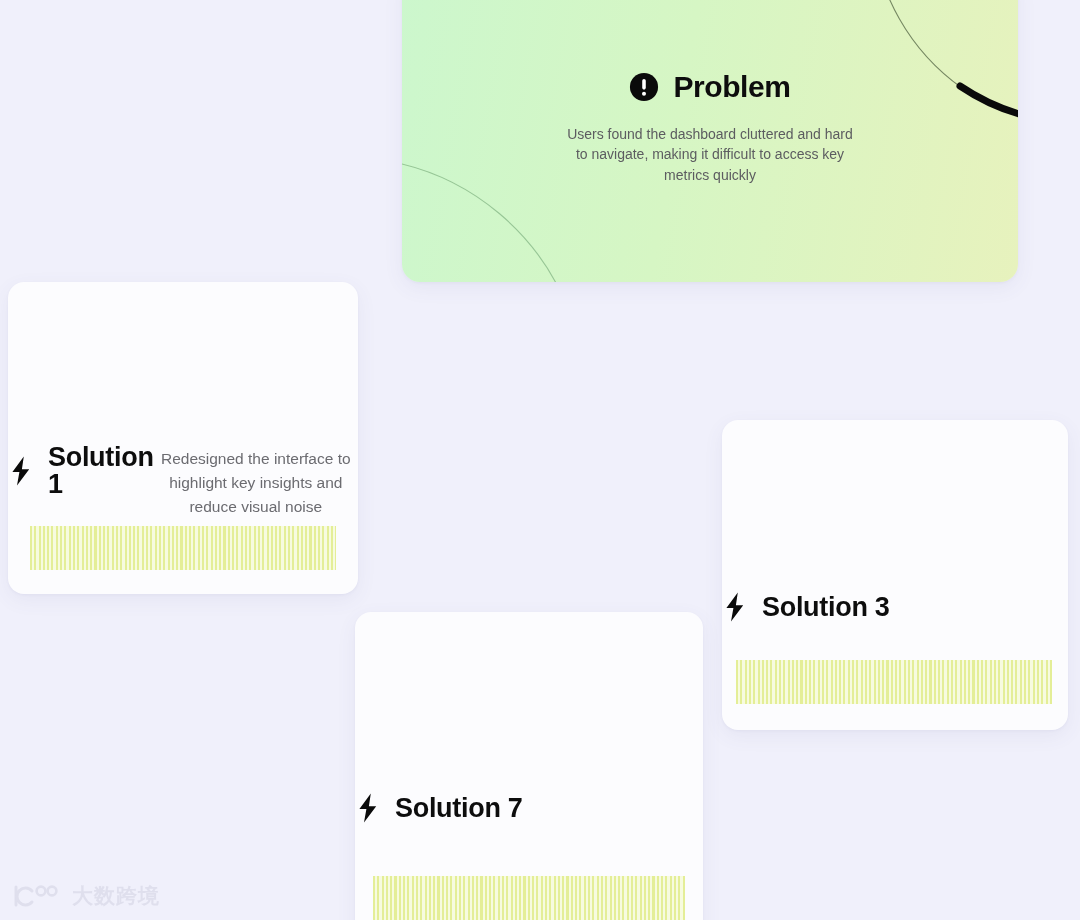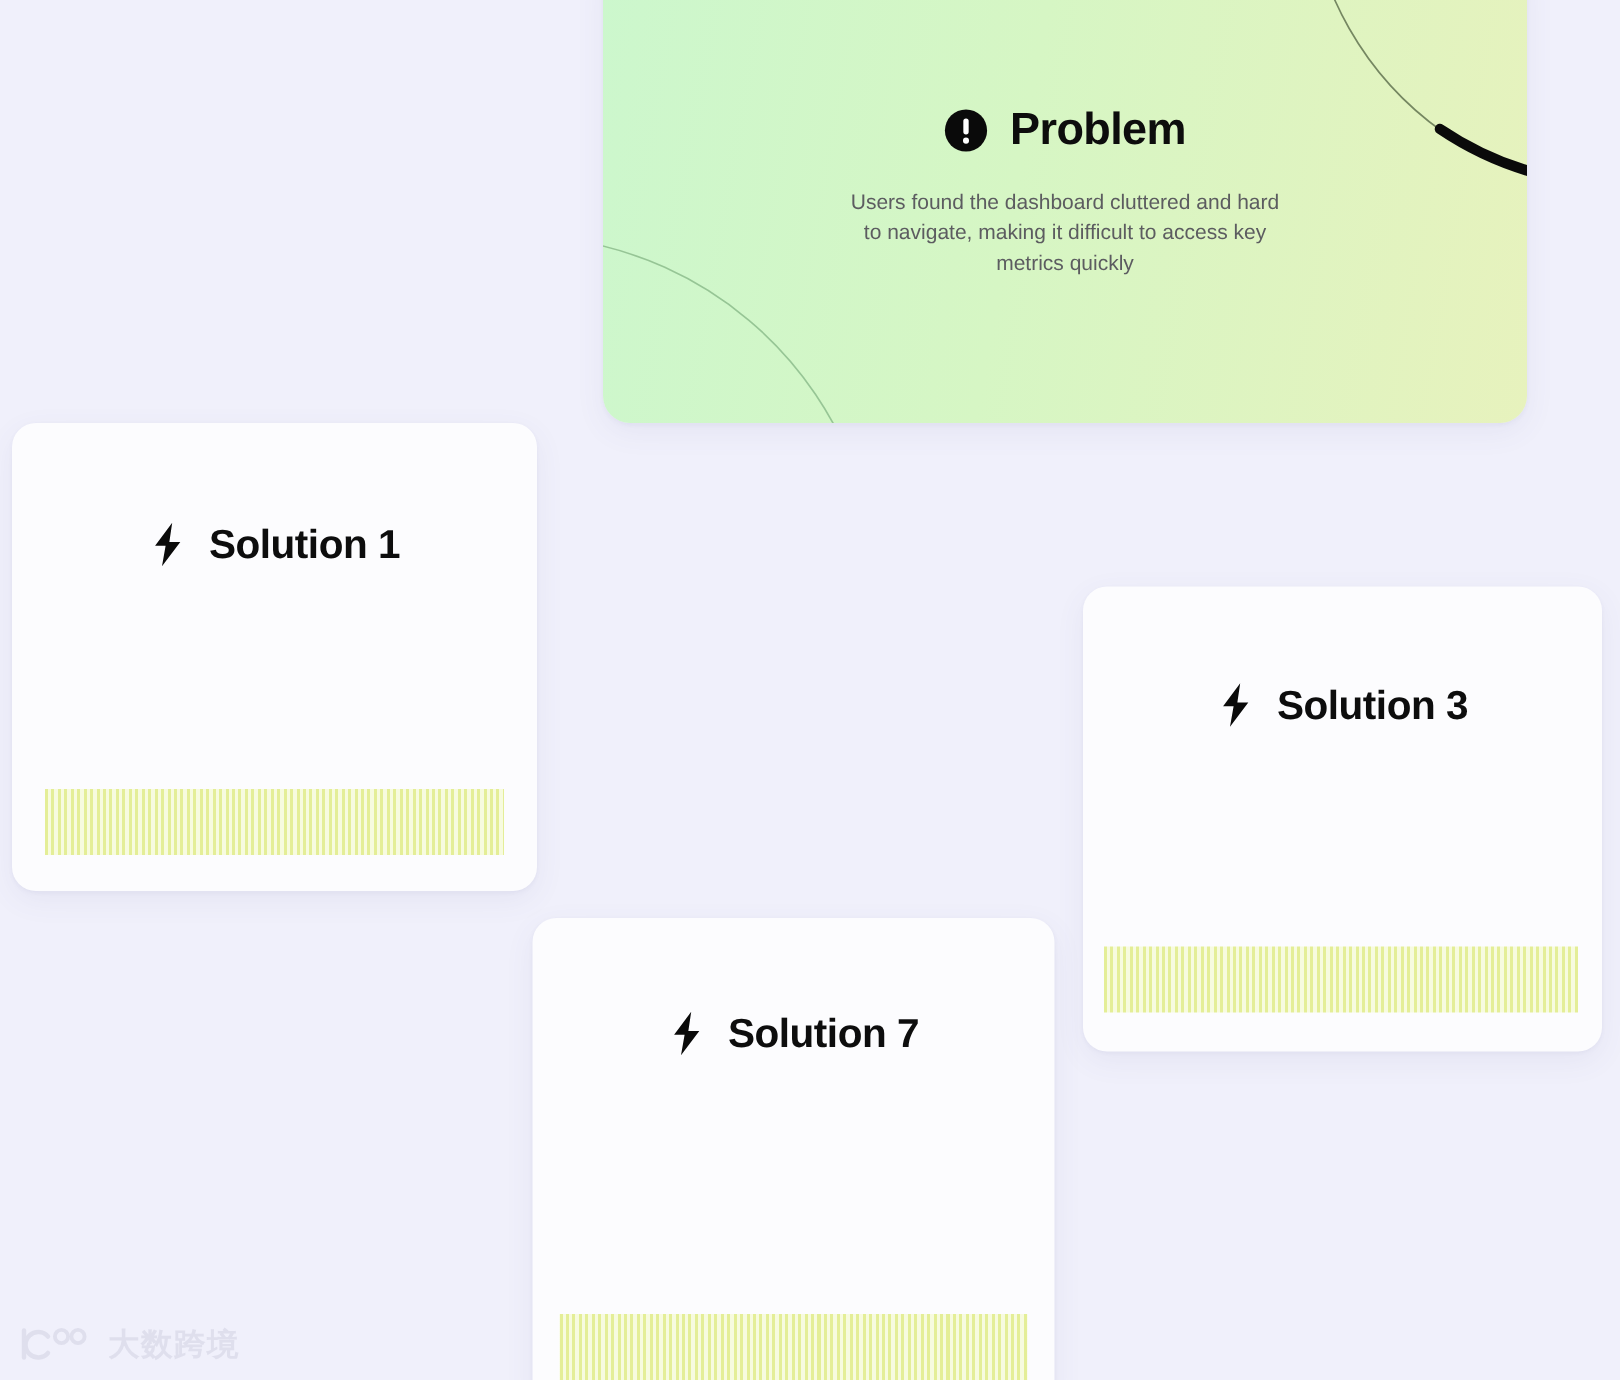--- a/index.html
+++ b/index.html
@@ -91,40 +91,39 @@
   }
 
   
   .sol-card {
     background: #fcfcfe;
   }
   .sol-card .inner {
     position: absolute;
     inset: 0;
     display: flex;
-    flex-direction: column;
     align-items: center;
     box-sizing: border-box;
   }
   .sol-card .heading {
     font-size: 27px;
     font-weight: 600;
     color: #0d0d0d;
     letter-spacing: -0.3px;
     line-height: 1;
   }
   .sol-card .body-text {
     color: #6b6b70;
     font-size: 15.5px;
     line-height: 1.55;
   }
 
   #sol1-card { left: 8px;   top: 282px; width: 350px; height: 312px; }
   #sol2-card { left: 355px; top: 612px; width: 348px; height: 330px; }
-  #sol3-card { left: 722px; top: 391px; width: 346px; height: 310px; }
+  #sol3-card { left: 722px; top: 420px; width: 346px; height: 310px; }
 
   #sol1-card .inner { padding-top: 66px; }
   #sol2-card .inner { padding-top: 62px; }
   #sol3-card .inner { padding-top: 64px; }
 
   #sol1-card .body-text { max-width: 250px; margin-top: 24px; }
   #sol2-card .body-text { max-width: 276px; margin-top: 26px; }
   #sol3-card .body-text { max-width: 290px; margin-top: 24px; }
 
   
@@ -196,20 +195,21 @@
   <div class="card sol-card" id="sol1-card">
     <div class="inner">
       <div class="title-row">
         <span>
           <svg class="icon-bolt" viewBox="0 0 24 30" aria-hidden="true">
             <path d="M14.8 0.5 L3.4 15.9 L10.4 15.9 L8.0 29.5 L20.2 13.3 L12.9 13.3 Z" fill="#0a0a0a"></path>
           </svg>
         </span>
         <span class="heading">Solution 1</span>
       </div>
+      <div class="body-text">Redesigned the interface to highlight key insights and reduce visual noise</div>
     </div>
     <div class="stripe-bar"></div>
   </div>
 
   <div class="card sol-card" id="sol2-card">
     <div class="inner">
       <div class="title-row">
         <span>
           <svg class="icon-bolt" viewBox="0 0 24 30" aria-hidden="true">
             <path d="M14.8 0.5 L3.4 15.9 L10.4 15.9 L8.0 29.5 L20.2 13.3 L12.9 13.3 Z" fill="#0a0a0a"></path>

